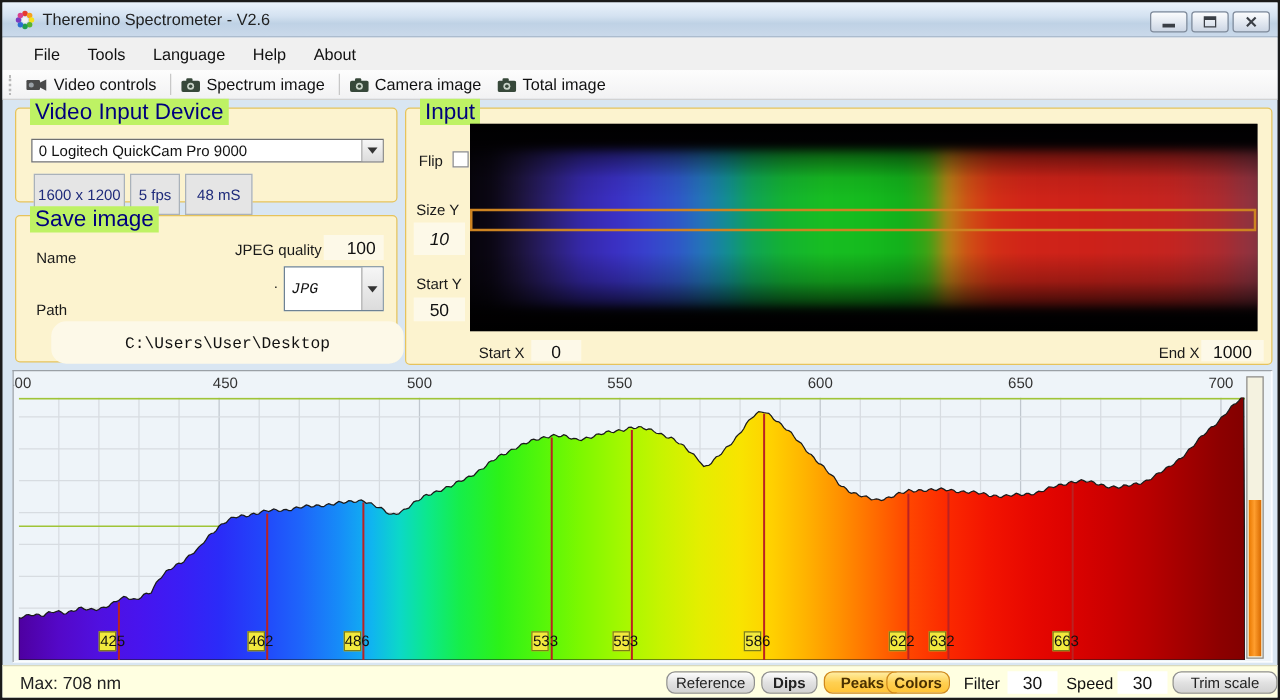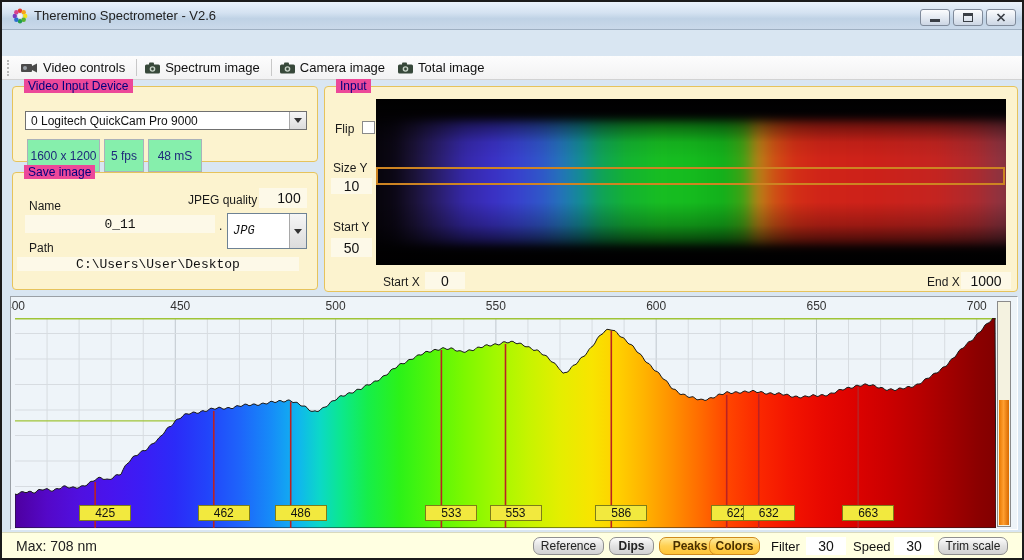--- a/index.html
+++ b/index.html
@@ -22,46 +22,46 @@
   .menubar { position:absolute; left:0; top:28px; right:0; height:26px; background:#f0f0f0; display:flex; align-items:center; padding-left:14px; }
   .menu-item { font-size:13px; color:#111; padding:4px 11px; }
   .toolbar { position:absolute; left:0; top:54px; right:0; height:24px;
     background:linear-gradient(#fdfdfd,#f2f2f3); border-bottom:1px solid #d2d2d2; display:flex; align-items:center; }
   .grip { width:3px; height:16px; border-left:2px dotted #b8b8b8; margin:0 6px 0 5px; }
   .tool-btn { display:flex; align-items:center; gap:5px; font-size:13px; color:#111; padding:2px 8px 2px 5px; }
   .tool-sep { width:1px; height:17px; background:#c8c8c8; margin:0 3px; }
 
   
   .panel { position:absolute; background:#fcf3cf; border:1px solid #e6c35c; border-radius:4px; }
-  .legend { position:absolute; top:-8px; left:11px; padding:0 4px; background:#ec4899; font-size:12px; color:#00007d; }
+  .legend { position:absolute; top:-8px; left:11px; padding:0 4px; background:#bef264; font-size:18px; color:#00007d; }
   .lbl { position:absolute; font-size:12px; color:#1a1a1a; }
   .field { position:absolute; background:#fdf9e8; font-size:14px; color:#111; text-align:center; display:flex; align-items:center; justify-content:center; }
   .mono { font-family:"Liberation Mono","DejaVu Sans Mono",monospace; font-size:13px; }
-  .statbox { position:absolute; height:33px; background:#86efac; border:1px solid #aab2ba; color:#1e2a7a; font-size:12px; display:flex; align-items:center; justify-content:center; }
+  .statbox { position:absolute; height:33px; background:#e5e5e5; border:1px solid #aab2ba; color:#1e2a7a; font-size:12px; display:flex; align-items:center; justify-content:center; }
   .combo { position:absolute; background:#fff; border:1px solid #707070; display:flex; align-items:center; }
   .combo .txt { flex:1; padding-left:5px; font-size:12px; color:#111; }
   .combo .arrow-btn { width:17px; align-self:stretch; border-left:1px solid #a8a8a8;
     background:linear-gradient(#f6f6f6,#dcdcdc); display:flex; align-items:center; justify-content:center; }
   .tri-down { width:0; height:0; border-left:4px solid transparent; border-right:4px solid transparent; border-top:5px solid #333; }
   .checkbox { position:absolute; width:13px; height:13px; background:#fff; border:1px solid #8a8a8a; }
 
   
   .cam { position:absolute; left:51px; top:12px; width:630px; height:166px; background:#060308; overflow:hidden; }
   .cam-band { position:absolute; left:-8px; right:-8px; top:20px; height:128px; filter:blur(4px);
     background:linear-gradient(90deg,#050308 0%,#0b0714 4%,#1a1235 7%,#2a1e6e 11%,#3528a8 15%,#3a2fc2 19%,#3840cd 23%,#2f57c8 27%,#2374b8 30%,#128c94 33%,#0fa258 36%,#13b232 40%,#17bd22 45%,#15bb1e 50%,#12b01b 55%,#3da214 58%,#b97f16 60.5%,#cf4f15 63%,#d32f16 66%,#d02418 70%,#cd2119 78%,#c42420 88%,#ad2a2e 94%,#8e3340 98%,#7c2f3a 100%); }
   .cam-shade { position:absolute; inset:0;
     background:linear-gradient(180deg,rgba(0,0,0,.95) 0%,rgba(0,0,0,.55) 13%,rgba(0,0,0,.08) 26%,rgba(0,0,0,0) 36%,rgba(0,0,0,0) 62%,rgba(0,0,0,.25) 76%,rgba(0,0,0,.8) 90%,#000 100%); }
   .sel-rect { position:absolute; left:0; right:1px; top:68px; height:18px; border:2px solid #cd8422; }
 
   
   .chart { position:absolute; left:8px; top:216px; width:1008px; height:234px; background:#eef4f9;
     border-top:1px solid #9aa0a6; border-left:1px solid #9aa0a6; border-right:1px solid #fff; border-bottom:1px solid #fff; overflow:hidden; }
   .axis-tick { position:absolute; top:2px; width:30px; text-align:center; font-size:12px; color:#333; }
   .plot { position:absolute; left:4px; top:21px; width:981px; height:210px; }
-  .peak-label { position:absolute; width:52px; height:16px; background:#f2e93e; border:1px solid #7d7d18;
+  .peak-label { position:absolute; width:14px; height:16px; background:#f2e93e; border:1px solid #7d7d18;
     font-size:12px; color:#111; text-align:center; line-height:14px; }
   .meter { position:absolute; right:6px; top:4px; width:14px; height:226px; background:#f4f2e0; border:1px solid #8a8a8a; }
   .meter-fill { position:absolute; left:1px; right:1px; bottom:1px; background:linear-gradient(90deg,#e87800,#ff9e2e 45%,#d86a00); }
 
   
   .statusbar { position:absolute; left:0; top:452px; right:0; height:26px; background:#ffffe1; border-top:1px solid #d9d9bd; }
   .max-label { position:absolute; left:14px; top:5px; font-size:14px; color:#222; }
   .sb-btn { position:absolute; top:4px; height:18px; border-radius:7px; font-size:12px; color:#222;
     display:flex; align-items:center; justify-content:center;
     background:linear-gradient(#fdfdfd,#e2e2e2 50%,#d2d2d2); border:1px solid #8f8f8f; }
@@ -96,20 +96,27 @@
           <div class="glyph-max"></div>
         </div>
       <div class="win-btn">
         <svg width="10" height="9">
             <path d="M1.5 1 L8.5 8 M8.5 1 L1.5 8" stroke="#3a3f46" stroke-width="1.7"></path>
           </svg>
       </div>
     </div>
   </div>
 
+  <div class="menubar">
+    <span class="menu-item">File</span>
+    <span class="menu-item">Tools</span>
+    <span class="menu-item">Language</span>
+    <span class="menu-item">Help</span>
+    <span class="menu-item">About</span>
+  </div>
 
   <div class="toolbar">
     <div class="grip"></div>
     <div class="tool-btn">
       <svg width="17" height="12">
         <rect x="0" y="2" width="11" height="8" rx="1" fill="#4a4a4a"></rect>
         <path d="M11 4 L16 1.5 L16 10.5 L11 8 Z" fill="#4a4a4a"></path>
         <circle cx="4" cy="6" r="2" fill="#9aa0a6"></circle>
       </svg>
       <span>Video controls</span>
@@ -158,38 +165,37 @@
       <div class="statbox" style="left:14px; top:52px; width:73px;">1600 x 1200</div>
       <div class="statbox" style="left:91px; top:52px; width:40px;">5 fps</div>
       <div class="statbox" style="left:135px; top:52px; width:54px;">48 mS</div>
     </div>
 
     <div class="panel" style="left:10px; top:92px; width:306px; height:118px;">
       <span class="legend">Save image</span>
       <span class="lbl" style="left:175px; top:20px;">JPEG quality</span>
       <div class="field" style="left:246px; top:15px; width:48px; height:20px;padding-left:12px;">100</div>
       <span class="lbl" style="left:16px; top:26px;">Name</span>
-      <div class="field mono" style="left:12px; top:42px; width:190px; height:18px;">0_11</div>
       <span class="lbl" style="left:206px; top:46px;">.</span>
       <div class="combo" style="left:214px; top:40px; width:80px; height:36px; border-color:#6e8294;font-style:italic;">
         <span class="txt mono">JPG</span>
         <span class="arrow-btn">
             <span class="tri-down"></span>
           </span>
       </div>
       <span class="lbl" style="left:16px; top:68px;">Path</span>
-      <div class="field mono" style="left:4px; top:84px; width:282px; height:14px;">C:\Users\User\Desktop</div>
+      <div class="field mono" style="left:28px; top:84px; width:282px; height:34px;border-radius:12px;">C:\Users\User\Desktop</div>
     </div>
 
     <div class="panel" style="left:322px; top:6px; width:694px; height:206px;">
       <span class="legend">Input</span>
       <span class="lbl" style="left:10px; top:35px;">Flip</span>
       <div class="checkbox" style="left:37px; top:34px;"></div>
       <span class="lbl" style="left:8px; top:74px;">Size Y</span>
-      <div class="field" style="left:6px; top:91px; width:41px; height:16px;">10</div>
+      <div class="field" style="left:6px; top:91px; width:41px; height:26px;font-style:italic;">10</div>
       <span class="lbl" style="left:8px; top:133px;">Start Y</span>
       <div class="field" style="left:6px; top:151px; width:41px; height:19px;">50</div>
 
       <div class="cam">
         <div class="cam-band"></div>
         <div class="cam-shade"></div>
         <div class="sel-rect"></div>
       </div>
 
       <span class="lbl" style="left:58px; top:188px;">Start X</span>
@@ -306,16 +312,16 @@
     <div class="statusbar">
       <span class="max-label">Max: 708 nm</span>
       <div class="sb-btn" style="left:531px; width:71px;">Reference</div>
       <div class="sb-btn" style="left:607px; width:45px;font-weight:bold;">Dips</div>
       <div class="sb-btn orange" style="left:657px; width:62px;">Peaks</div>
       <div class="sb-btn orange" style="left:707px; width:51px;">Colors</div>
       <span class="sb-lbl" style="left:769px;">Filter</span>
       <div class="sb-field" style="left:804px; width:40px;">30</div>
       <span class="sb-lbl" style="left:851px;">Speed</span>
       <div class="sb-field" style="left:892px; width:40px;">30</div>
-      <div class="sb-btn" style="left:936px; width:70px;">Trim scale</div>
+      <div class="sb-btn" style="left:936px; width:84px;">Trim scale</div>
     </div>
   </div>
 </div>
 
 </body></html>

